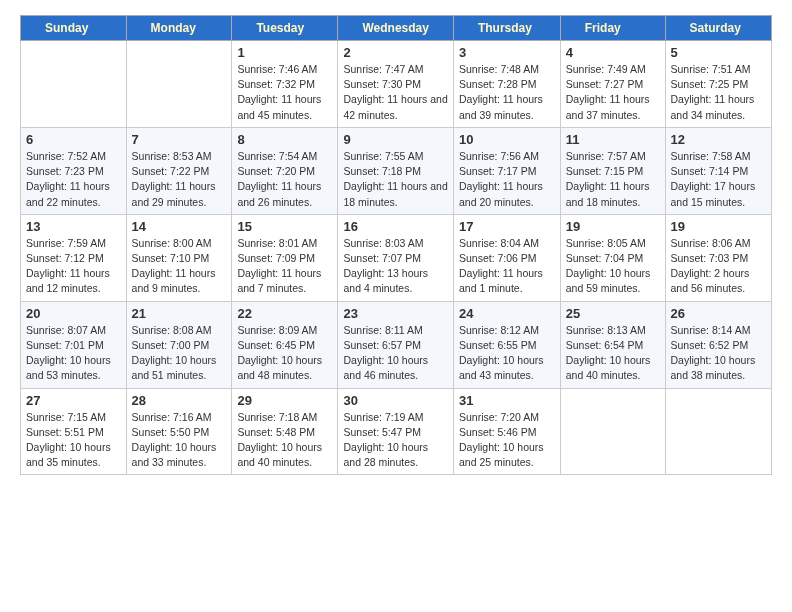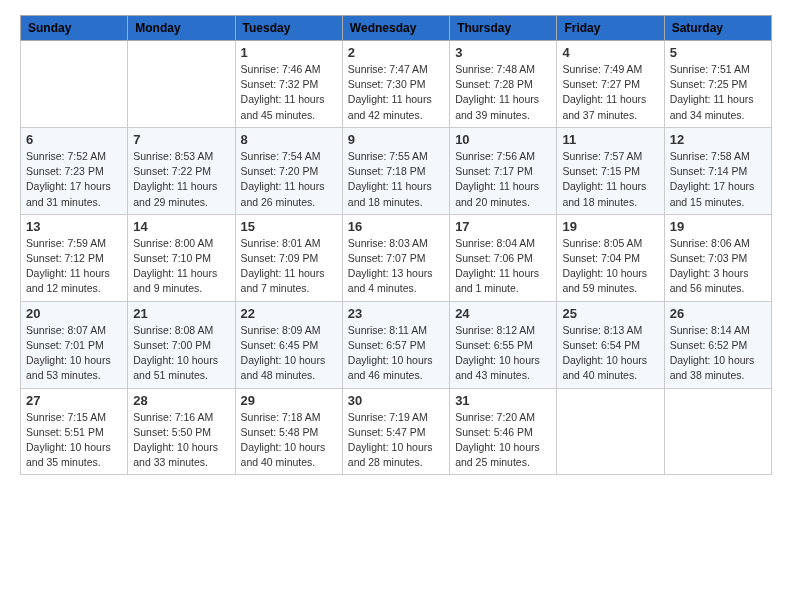--- a/index.html
+++ b/index.html
@@ -34,24 +34,24 @@
     .location {
       font-size: 14px;
       color: #555;
     }
     table {
       width: 100%;
       border-collapse: collapse;
     }
     thead tr th {
       background-color: #2a6fc9;
-      color: #000000;
+      color: #fef9c3;
       font-size: 12px;
       font-weight: bold;
-      padding: 5px 7px;
+      padding: 5px 24px;
       text-align: left;
       border: 1px solid #aaa;
     }
     tbody tr td {
       vertical-align: top;
       font-size: 10.5px;
       color: #333;
       padding: 4px 5px;
       border: 1px solid #ccc;
       min-height: 80px;
@@ -123,21 +123,21 @@
             <div class="day-info">Sunrise: 7:51 AM</div>
             <div class="day-info">Sunset: 7:25 PM</div>
             <div class="day-info">Daylight: 11 hours and 34 minutes.</div>
           </td>
         </tr>
         <tr>
           <td>
             <span class="day-num">6</span>
             <div class="day-info">Sunrise: 7:52 AM</div>
             <div class="day-info">Sunset: 7:23 PM</div>
-            <div class="day-info">Daylight: 17 hours and 31 minutes.</div>
+            <div class="day-info">Daylight: 11 hours and 22 minutes.</div>
           </td>
           <td>
             <span class="day-num">7</span>
             <div class="day-info">Sunrise: 8:53 AM</div>
             <div class="day-info">Sunset: 7:22 PM</div>
             <div class="day-info">Daylight: 11 hours and 29 minutes.</div>
           </td>
           <td>
             <span class="day-num">8</span>
             <div class="day-info">Sunrise: 7:54 AM</div>
@@ -203,21 +203,21 @@
           <td>
             <span class="day-num">19</span>
             <div class="day-info">Sunrise: 8:05 AM</div>
             <div class="day-info">Sunset: 7:04 PM</div>
             <div class="day-info">Daylight: 10 hours and 59 minutes.</div>
           </td>
           <td>
             <span class="day-num">19</span>
             <div class="day-info">Sunrise: 8:06 AM</div>
             <div class="day-info">Sunset: 7:03 PM</div>
-            <div class="day-info">Daylight: 3 hours and 56 minutes.</div>
+            <div class="day-info">Daylight: 2 hours and 56 minutes.</div>
           </td>
         </tr>
         <tr>
           <td>
             <span class="day-num">20</span>
             <div class="day-info">Sunrise: 8:07 AM</div>
             <div class="day-info">Sunset: 7:01 PM</div>
             <div class="day-info">Daylight: 10 hours and 53 minutes.</div>
           </td>
           <td>

